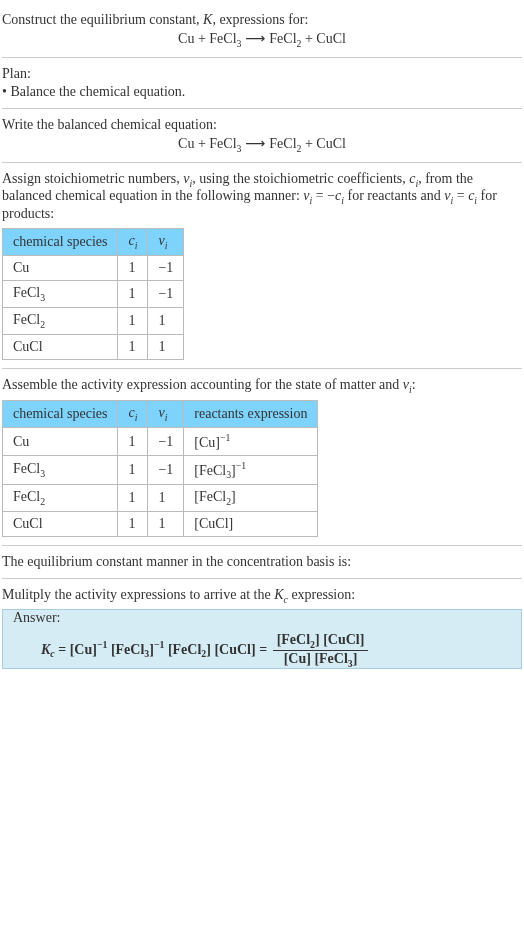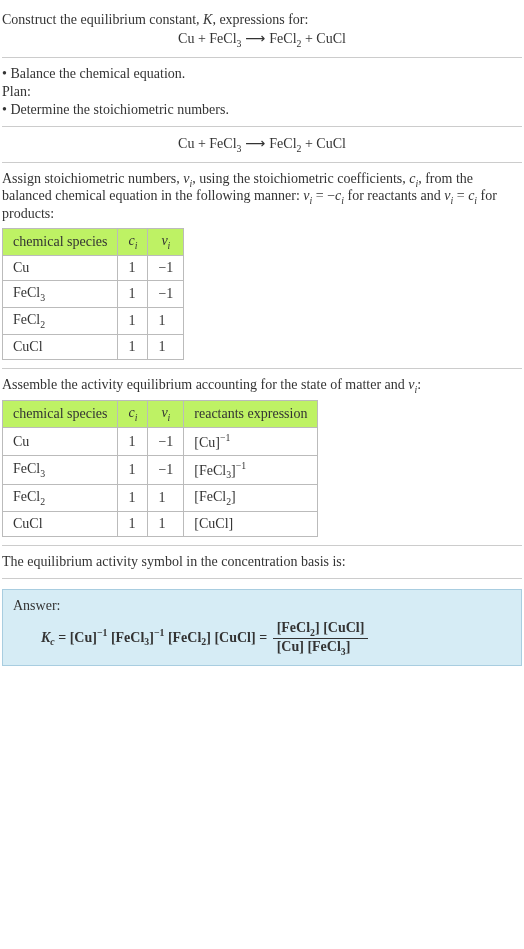--- a/index.html
+++ b/index.html
@@ -24,58 +24,58 @@
     table {
       border-collapse: collapse;
       margin: 6px 0 2px 0;
     }
     th, td {
       border: 1px solid #bbb;
       padding: 4px 10px;
       text-align: left;
       font-weight: normal;
     }
-    th { background: #bef264; text-align: center; }
+    th { background: #7dd3fc; }
     .italic { font-style: italic; }
     .answer-box {
       background: #d6ecf5;
       border: 1px solid #a8cde0;
-      padding: 8px 10px;
+      padding: 0 10px;
       margin-top: 4px;
     }
     .answer-label { margin-bottom: 6px; }
     .frac {
       display: inline-block;
       vertical-align: middle;
-      text-align: left;
+      text-align: center;
       margin: 0 2px;
     }
     .frac .num { display: block; border-bottom: 1px solid #333; padding: 0 4px; }
     .frac .den { display: block; padding: 0 4px; }
     .indent { padding-left: 28px; font-weight: bold; }
   </style>
 </head>
 <body>
 
 <div class="section">
   <div class="line">
     <span>Construct the equilibrium constant, </span><span class="italic">K</span><span>, expressions for:</span>
   </div>
   <div class="line equation">
     <span>Cu + FeCl</span><span class="sub">3</span><span class="arrow"> ⟶ </span><span>FeCl</span><span class="sub">2</span><span> + CuCl</span>
   </div>
 </div>
 
 <div class="section">
+  <div class="line">Plan:</div>
   <div class="line">• Balance the chemical equation.</div>
-  <div class="line">Plan:</div>
-  <div class="line">• Determine the stoichiometric numbers.</div>
 </div>
 
 <div class="section">
+  <div class="line">Write the balanced chemical equation:</div>
   <div class="line equation">
     <span>Cu + FeCl</span><span class="sub">3</span><span class="arrow"> ⟶ </span><span>FeCl</span><span class="sub">2</span><span> + CuCl</span>
   </div>
 </div>
 
 <div class="section">
   <div class="line">
     <span>Assign stoichiometric numbers, </span><span class="italic">ν</span><span class="sub italic">i</span><span>, using the stoichiometric coefficients, </span><span class="italic">c</span><span class="sub italic">i</span><span>, from the balanced chemical equation in the following manner: </span><span class="italic">ν</span><span class="sub italic">i</span><span> = −</span><span class="italic">c</span><span class="sub italic">i</span><span> for reactants and </span><span class="italic">ν</span><span class="sub italic">i</span><span> = </span><span class="italic">c</span><span class="sub italic">i</span><span> for products:</span>
   </div>
   <table>
@@ -104,21 +104,21 @@
       <td>CuCl</td>
       <td>1</td>
       <td>1</td>
     </tr>
   </tbody>
     </table>
 </div>
 
 <div class="section">
   <div class="line">
-    <span>Assemble the activity equilibrium accounting for the state of matter and </span><span class="italic">ν</span><span class="sub italic">i</span><span>:</span>
+    <span>Assemble the activity expression accounting for the state of matter and </span><span class="italic">ν</span><span class="sub italic">i</span><span>:</span>
   </div>
   <table>
     <tbody>
         <tr>
       <th>chemical species</th>
       <th><span class="italic">c</span><span class="sub italic">i</span></th>
       <th><span class="italic">ν</span><span class="sub italic">i</span></th>
       <th>reactants expression</th>
     </tr>
     <tr>
@@ -143,23 +143,26 @@
       <td>CuCl</td>
       <td>1</td>
       <td>1</td>
       <td>[CuCl]</td>
     </tr>
   </tbody>
     </table>
 </div>
 
 <div class="section">
-  <div class="line">The equilibrium activity symbol in the concentration basis is:</div>
+  <div class="line">The equilibrium constant manner in the concentration basis is:</div>
 </div>
 
 <div class="section">
+  <div class="line">
+    <span>Mulitply the activity expressions to arrive at the </span><span class="italic">K</span><span class="sub italic">c</span><span> expression:</span>
+  </div>
   <div class="answer-box">
     <div class="answer-label">Answer:</div>
     <div class="indent">
       <span class="italic">K</span><span class="sub italic">c</span><span> = </span><span>[Cu]</span><span class="sup">−1</span><span> [FeCl</span><span class="sub">3</span><span>]</span><span class="sup">−1</span><span> [FeCl</span><span class="sub">2</span><span>]</span><span> [CuCl]</span><span> = </span><span class="frac"><span class="num"><span>[FeCl</span><span class="sub">2</span><span>]</span><span> [CuCl]</span></span><span class="den"><span>[Cu]</span><span> [FeCl</span><span class="sub">3</span><span>]</span></span></span>
     </div>
   </div>
 </div>
 
 </body></html>

